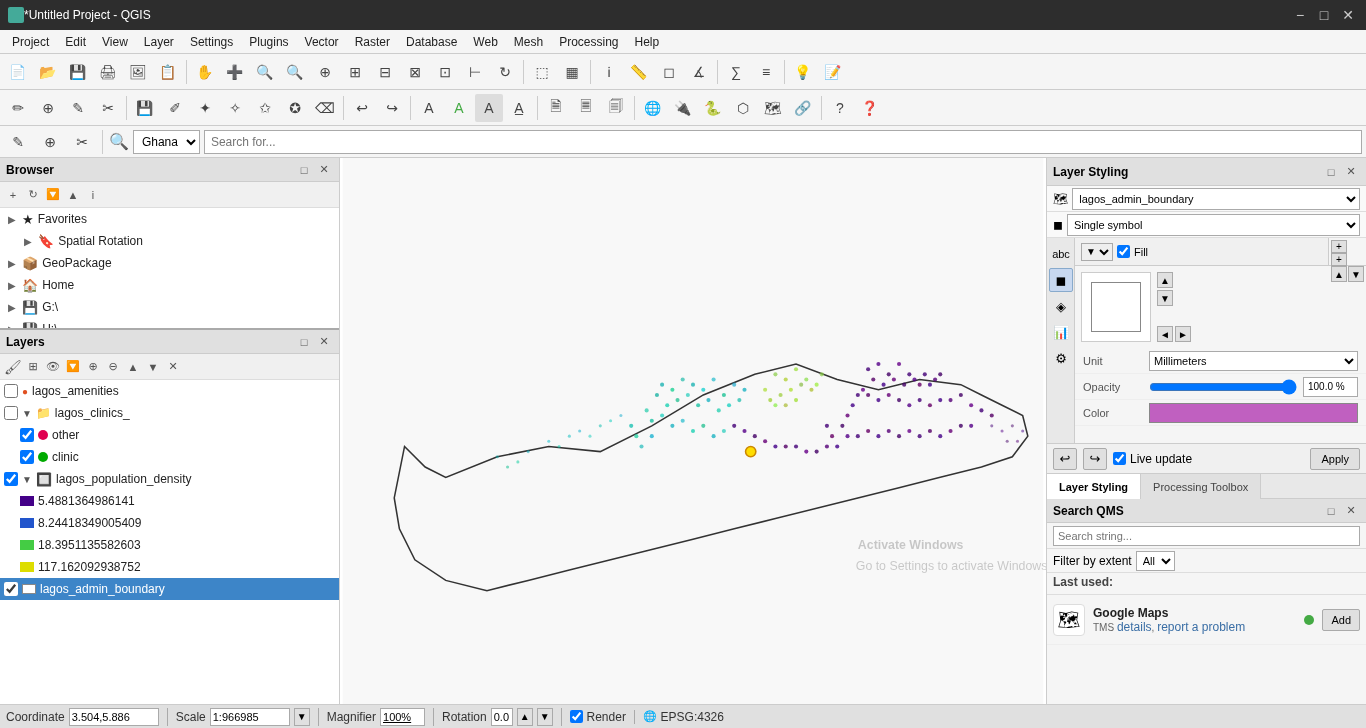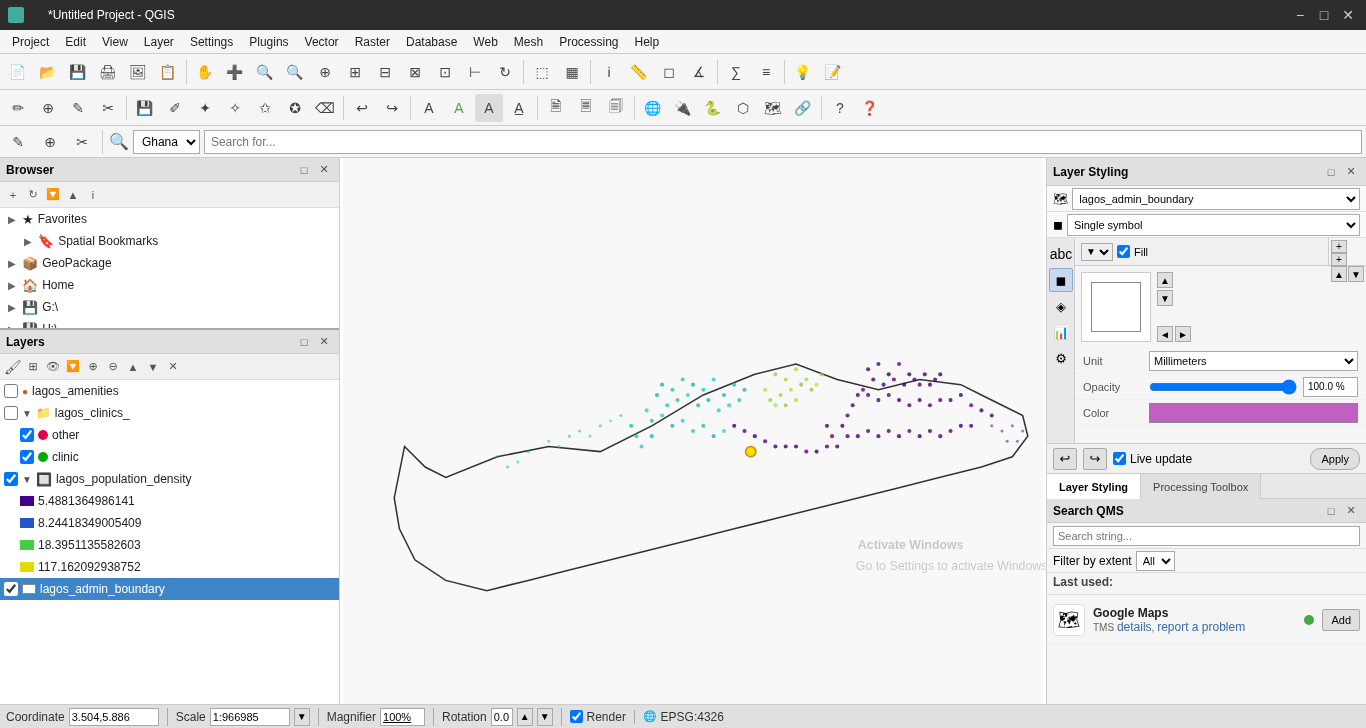--- a/index.html
+++ b/index.html
@@ -3,21 +3,21 @@
   <meta charset="utf-8">
   <style>
     * { box-sizing: border-box; margin: 0; padding: 0; font-family: 'Segoe UI', Arial, sans-serif; font-size: 12px; }
     body { width: 1366px; height: 728px; overflow: hidden; background: #f0f0f0; display: flex; flex-direction: column; }
 
     
     .title-bar {
       height: 30px; background: #2d2d2d; color: #fff; display: flex; align-items: center;
       justify-content: space-between; padding: 0 8px; flex-shrink: 0;
     }
-    .title-bar-left { display: flex; align-items: center; gap: 24px; }
+    .title-bar-left { display: flex; align-items: center; gap: 0; }
     .title-bar-icon { width: 16px; height: 16px; background: #4a9; border-radius: 2px; }
     .title-bar-title { color: #fff; font-size: 12px; }
     .title-bar-controls { display: flex; gap: 4px; }
     .title-bar-btn { width: 20px; height: 20px; background: transparent; border: none; color: #ccc; cursor: pointer; font-size: 14px; display: flex; align-items: center; justify-content: center; }
 
     
     .menu-bar {
       height: 24px; background: #f5f5f5; border-bottom: 1px solid #ccc;
       display: flex; align-items: center; padding: 0 4px; flex-shrink: 0;
     }
@@ -117,21 +117,21 @@
     .prop-row { height: 26px; display: flex; align-items: center; padding: 0 8px; gap: 6px; border-bottom: 1px solid #eee; flex-shrink: 0; }
     .prop-label { width: 60px; color: #555; font-size: 11px; flex-shrink: 0; }
     .prop-select { flex: 1; height: 20px; border: 1px solid #aaa; background: #fff; font-size: 11px; }
     .prop-input { flex: 1; height: 20px; border: 1px solid #aaa; background: #fff; font-size: 10px; padding: 0 4px; }
     .color-bar { flex: 1; height: 20px; background: #c060c0; border: 1px solid #888; }
 
     
     .styling-bottom { height: 30px; display: flex; align-items: center; padding: 0 6px; gap: 6px; border-top: 1px solid #ccc; background: #f0f0f0; flex-shrink: 0; }
     .undo-btn { width: 24px; height: 22px; background: #e0e0e0; border: 1px solid #aaa; cursor: pointer; display: flex; align-items: center; justify-content: center; font-size: 13px; border-radius: 2px; }
     .live-update-check { display: flex; align-items: center; gap: 4px; font-size: 11px; }
-    .apply-btn { margin-left: auto; height: 22px; padding: 0 10px; background: #e0e0e0; border: 1px solid #aaa; cursor: pointer; font-size: 11px; border-radius: 10px; }
+    .apply-btn { margin-left: auto; height: 22px; padding: 0 10px; background: #e0e0e0; border: 1px solid #aaa; cursor: pointer; font-size: 11px; border-radius: 2px; }
 
     
     .tabs-row { height: 26px; display: flex; border-top: 1px solid #ccc; border-bottom: 1px solid #ccc; background: #e8e8e8; flex-shrink: 0; }
     .tab-btn { height: 26px; padding: 0 12px; border: none; border-right: 1px solid #ccc; cursor: pointer; font-size: 11px; background: #e0e0e0; color: #444; }
     .tab-btn.active { background: #fff; font-weight: bold; color: #000; }
 
     
     .qms-section { flex: 1; display: flex; flex-direction: column; overflow: hidden; }
     .qms-header { height: 24px; background: #e0e0e0; border-bottom: 1px solid #ccc; display: flex; align-items: center; justify-content: space-between; padding: 0 6px; font-weight: bold; font-size: 12px; flex-shrink: 0; }
     .qms-search-row { height: 26px; display: flex; align-items: center; padding: 2px 6px; gap: 4px; border-bottom: 1px solid #ddd; flex-shrink: 0; }
@@ -293,21 +293,21 @@
       </div>
       <div class="browser-tree">
         <div class="tree-item">
           <span class="tree-arrow">▶</span>
           <span class="tree-icon">★</span>
           <span>Favorites</span>
         </div>
         <div class="tree-item" style="padding-left:24px;">
           <span class="tree-arrow">▶</span>
           <span class="tree-icon">🔖</span>
-          <span>Spatial Bookmarks</span>
+          <span>Spatial Rotation</span>
         </div>
         <div class="tree-item">
           <span class="tree-arrow">▶</span>
           <span class="tree-icon">📦</span>
           <span>GeoPackage</span>
         </div>
         <div class="tree-item">
           <span class="tree-arrow">▶</span>
           <span class="tree-icon">🏠</span>
           <span>Home</span>
@@ -574,21 +574,21 @@
     <div class="symbol-selector-row">
       <span style="font-size:12px;">◼</span>
       <select class="layer-select">
         <option>Single symbol</option>
       </select>
     </div>
 
     <div class="styling-body" style="flex:1; max-height: 260px;">
 
       <div class="styling-left-tools">
-        <button class="styling-tool-btn" style="font-size:14px;">abc</button>
+        <button class="styling-tool-btn" style="font-size:11px;">abc</button>
         <button class="styling-tool-btn active">◼</button>
         <button class="styling-tool-btn">◈</button>
         <button class="styling-tool-btn">📊</button>
         <button class="styling-tool-btn">⚙</button>
       </div>
 
       <div class="styling-content">
 
         <div style="display:flex; align-items:stretch; border-bottom: 1px solid #ccc; flex-shrink:0; height:28px;">
           <div style="flex:1; display:flex; align-items:center; padding: 0 6px; gap:4px; background:#f0f0f0;">

